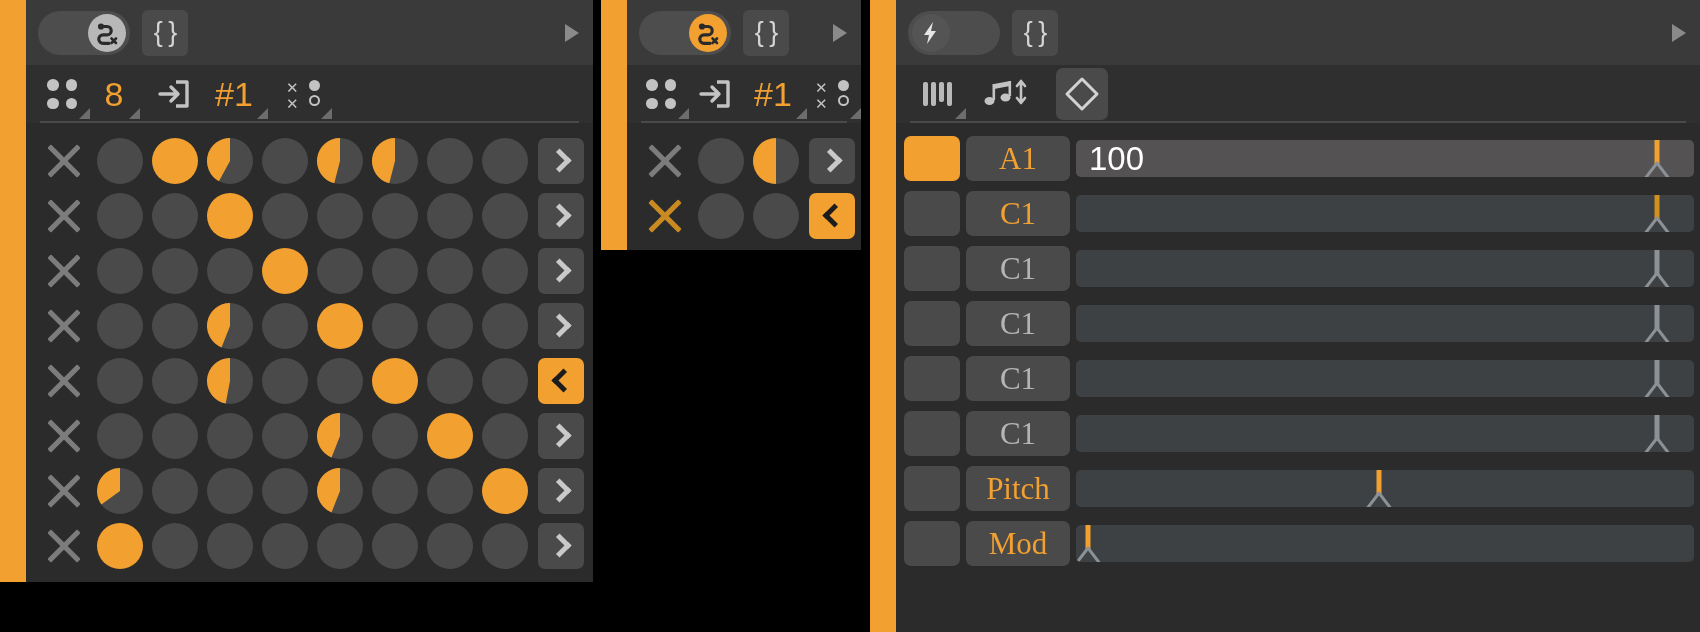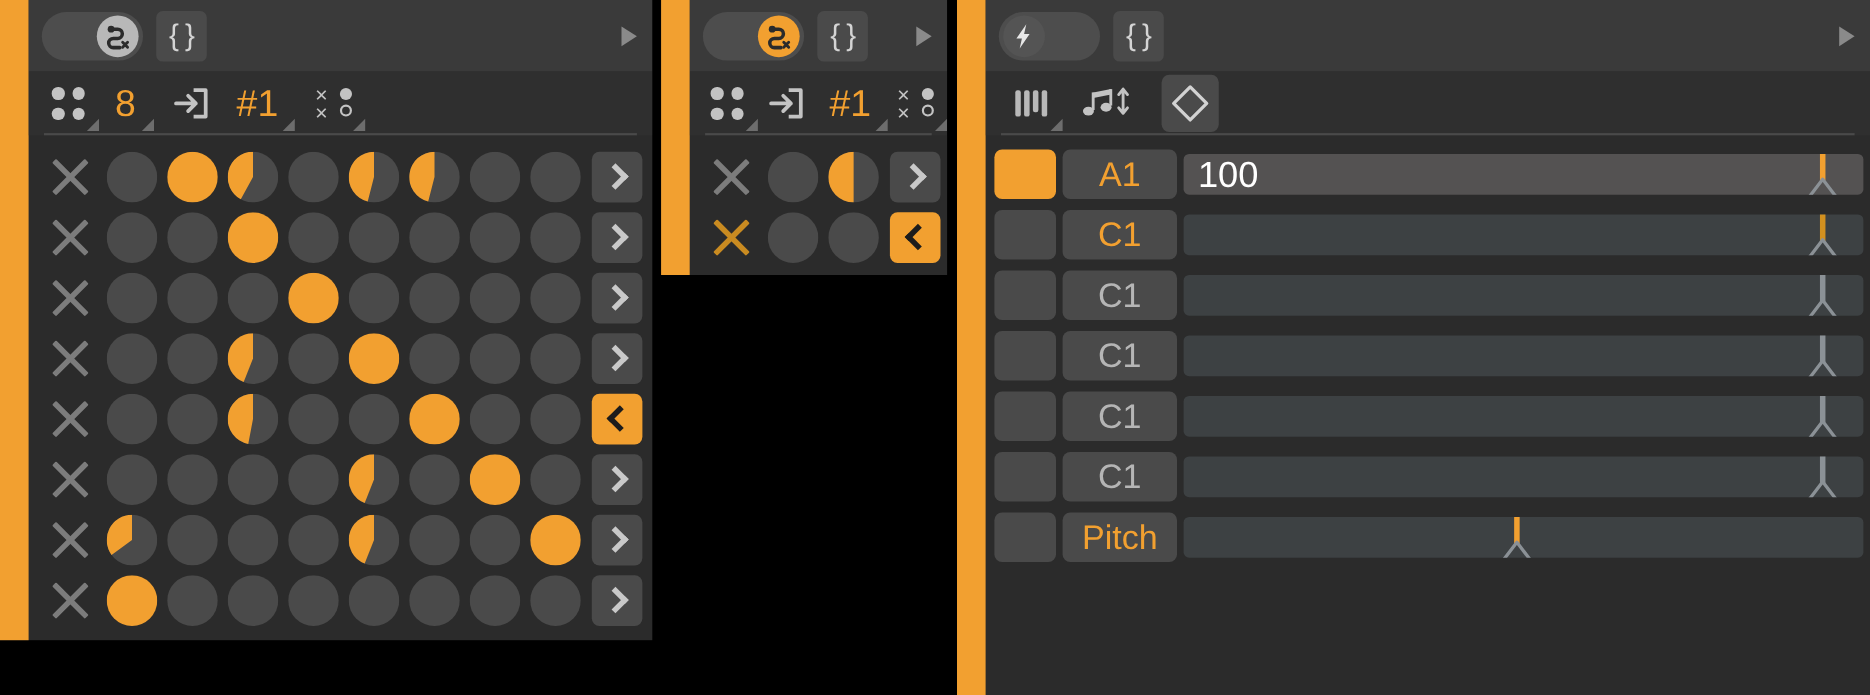--- a/index.html
+++ b/index.html
@@ -72,21 +72,21 @@
   .chev.right{ transform:rotate(45deg); margin-left:-4px;}
   .chev.left { transform:rotate(-135deg); margin-left:4px;}
   .endbtn.sel .chev{ border-color:#1c1c1c; }
 
   
   .noterows{ flex:1; padding:8px 0 0 0; display:flex; flex-direction:column; }
   .nrow{ display:flex; align-items:center; height:55px; padding:0 6px 0 8px; gap:6px; }
   .swatch{ width:56px; height:45px; flex:0 0 56px; border-radius:7px; background:#4a4a4a; }
   .swatch.on{ background:#f2a030; }
   .notelbl{ width:104px; flex:0 0 104px; height:45px; border-radius:7px; background:#4a4a4a;
-            display:flex;align-items:center;justify-content:center; font-size:31px; color:#b5b5b5;}
+            display:flex;align-items:center;justify-content:center; font-size:31px; color:#b5b5b5;font-family:Liberation Serif, serif;}
   .notelbl.act{ color:#f2a030; }
   .slider{ flex:1; height:37px; border-radius:5px; background:#3d4143; position:relative; overflow:hidden; }
   .slider.hi{ background:#545252; }
   .slider .val{ position:absolute; left:13px; top:50%; transform:translateY(-50%);
                 font-size:33px; color:#fff; }
   .handle{ position:absolute; bottom:-5px; transform:translateX(-50%); width:36px; height:48px; }
   .handle .tick{ position:absolute; left:50%; transform:translateX(-50%); top:0; width:5px; height:30px;
                  background:#8b9196; }
   .handle .cone{ position:absolute; bottom:0; left:50%; transform:translateX(-50%);
                  width:34px; height:22px; }
@@ -790,17 +790,32 @@
       <div class="handle amber" style="left:49%">
       <span class="tick" style="background:#f2a030"></span>
       <span class="cone">
         <svg width="34" height="22" viewBox="0 0 34 22">
                     <path d="M4 20 L17 3 L30 20 Z" fill="none" stroke="#8b9196" stroke-width="3" stroke-linejoin="round"></path>
                   </svg>
       </span>
               </div>
     </div>
           </div>
+          <div class="nrow">
+    <div class="swatch "></div>
+    <div class="notelbl act">Mod</div>
+    <div class="slider ">
+
+      <div class="handle amber" style="left:2%">
+      <span class="tick" style="background:#f2a030"></span>
+      <span class="cone">
+        <svg width="34" height="22" viewBox="0 0 34 22">
+                    <path d="M4 20 L17 3 L30 20 Z" fill="none" stroke="#8b9196" stroke-width="3" stroke-linejoin="round"></path>
+                  </svg>
+      </span>
+              </div>
+    </div>
+          </div>
         </div>
     </div>
   </div>
 
 </div>
 
 </body></html>

